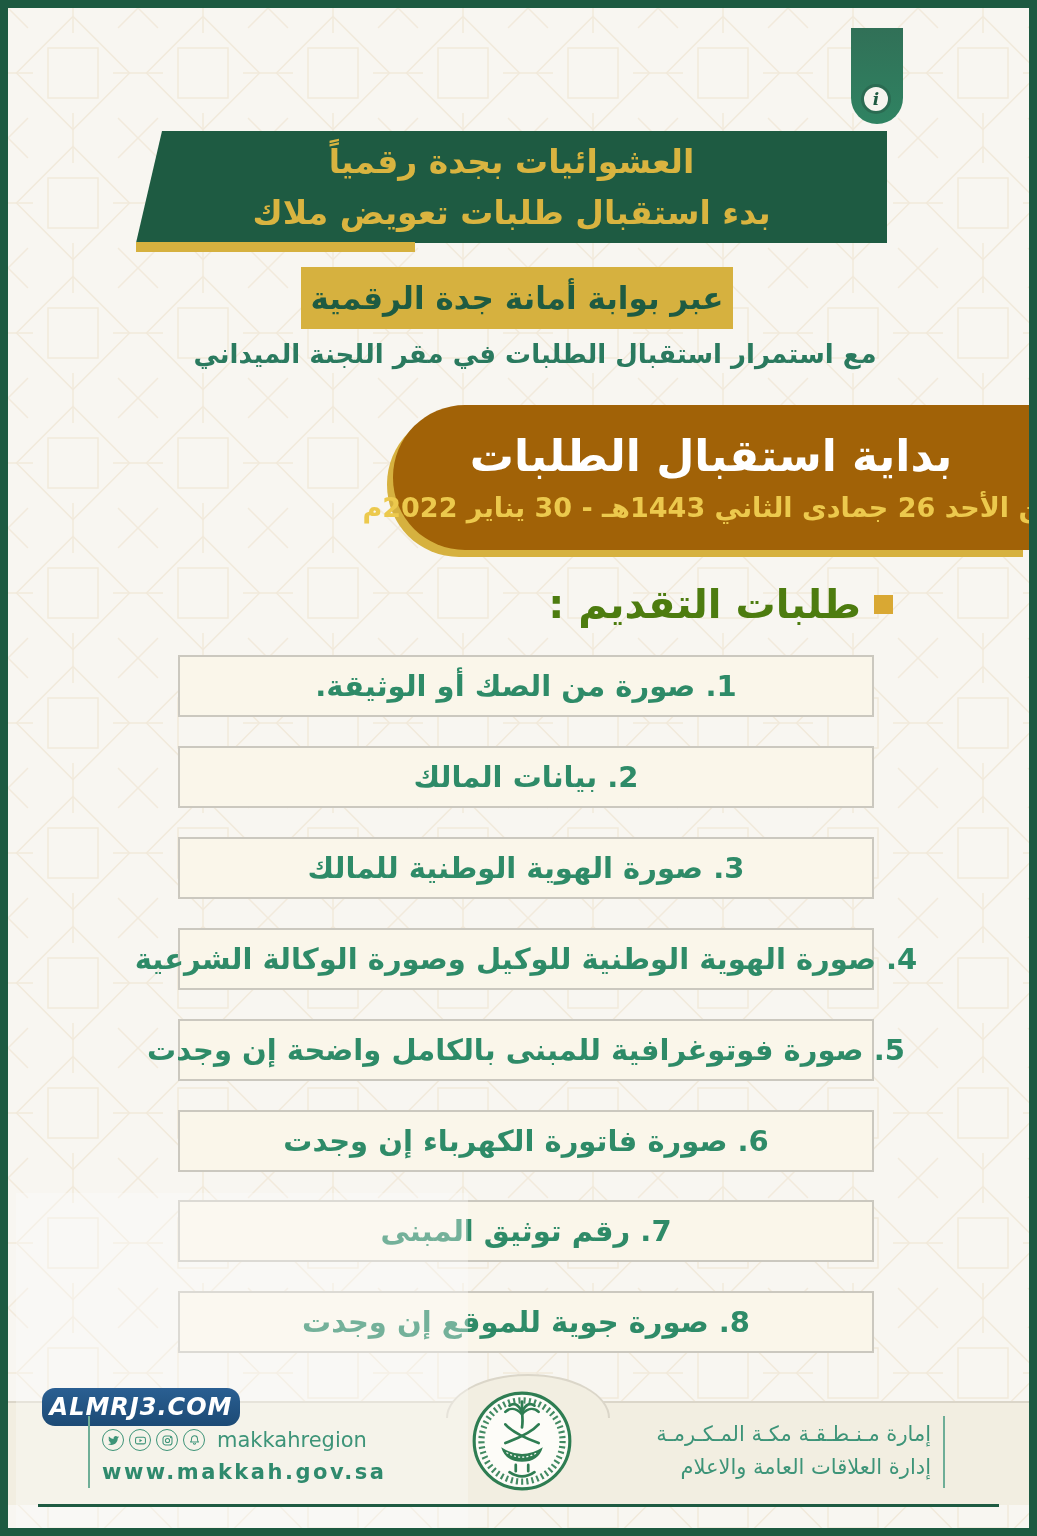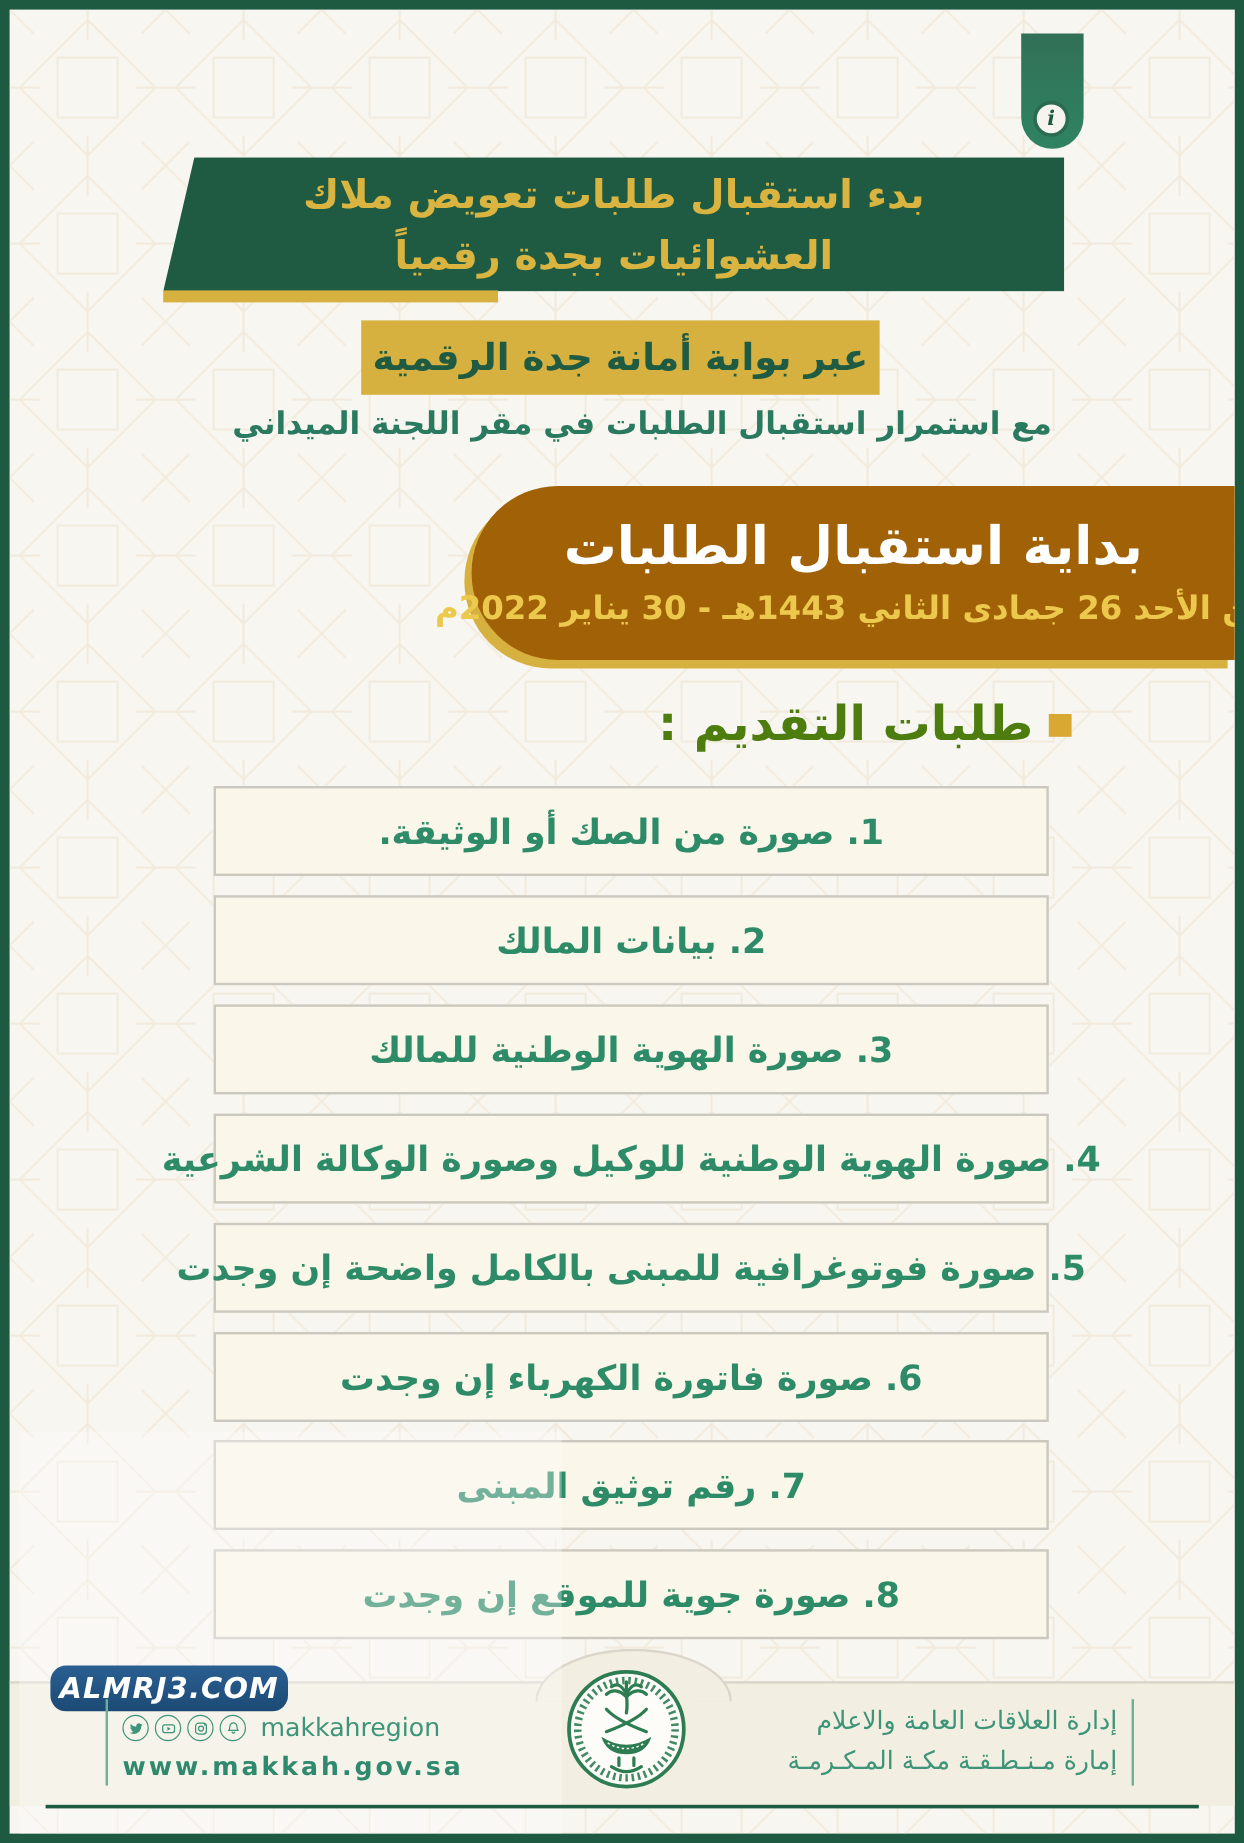--- a/index.html
+++ b/index.html
@@ -39,21 +39,21 @@
     border-radius:72px 0 0 72px;box-shadow:-6px 7px 0 0 #d6b13f;z-index:2;
     display:flex;flex-direction:column;align-items:center;justify-content:center;direction:rtl;}
   .period-title{color:#ffffff;font-weight:bold;font-size:44px;line-height:1.1;white-space:nowrap;}
   .period-date{margin-top:12px;color:#ecc94d;font-weight:bold;font-size:27px;white-space:nowrap;}
   
   .req-heading{right:136px;top:576px;display:flex;flex-direction:row;direction:rtl;
     align-items:center;gap:13px;z-index:2;}
   .req-bullet{width:19px;height:19px;background:#d9a833;}
   .req-label{color:#4d7c0f;font-weight:bold;font-size:40px;line-height:1;white-space:nowrap;}
   
-  .item{left:170px;width:696px;height:75px;background:#faf6ea;border:2px solid #cbc8bf;
+  .item{left:170px;width:696px;height:62px;background:#faf6ea;border:2px solid #cbc8bf;
     box-sizing:border-box;display:flex;align-items:center;justify-content:center;z-index:2;}
   .item span{direction:rtl;color:#2e8b68;font-weight:bold;font-size:29px;white-space:nowrap;}
   .i1{top:647px}.i2{top:738px}.i3{top:829px}.i4{top:920px}
   .i5{top:1011px}.i6{top:1102px}.i7{top:1192px}.i8{top:1283px}
   
   .overlay{left:8px;top:1185px;width:452px;height:343px;background:rgba(252,252,252,.34);
     z-index:4;pointer-events:none;}
   
   .footer-band{left:0;right:0;top:1393px;height:104px;background:#f2eee1;
     border-top:2px solid #dbd6c9;box-sizing:border-box;z-index:3;}
@@ -98,22 +98,22 @@
     <rect width="100%" height="100%" fill="url(#geo)" opacity="0.65"></rect>
   </svg>
 
   <div class="abs ribbon">
     <div class="info-circle">
       <span>i</span>
     </div>
   </div>
 
   <div class="abs main-banner">
+    <div>العشوائيات بجدة رقمياً</div>
     <div>بدء استقبال طلبات تعويض ملاك</div>
-    <div>العشوائيات بجدة رقمياً</div>
   </div>
   <div class="abs underline-accent"></div>
 
   <div class="abs portal-banner">
     <span>عبر بوابة أمانة جدة الرقمية</span>
   </div>
 
   <div class="abs tagline">
     <span>مع استمرار استقبال الطلبات في مقر اللجنة الميداني</span>
   </div>
@@ -208,19 +208,19 @@
           <path d="M7.5 2a3.4 3.4 0 0 0-3.4 3.4c0 3-1.2 3.8-1.2 3.8h9.2s-1.2-.8-1.2-3.8A3.4 3.4 0 0 0 7.5 2z" fill="none" stroke="#3d9478" stroke-width="1.2" stroke-linejoin="round"></path>
           <path d="M6.3 11a1.3 1.3 0 0 0 2.4 0" fill="none" stroke="#3d9478" stroke-width="1.2" stroke-linecap="round"></path>
         </svg>
     </span>
     <span class="handle">makkahregion</span>
   </div>
   <div class="abs website">www.makkah.gov.sa</div>
 
   <div class="abs v-divider dv-right"></div>
   <div class="abs org-block">
+    <div>إمارة مـنـطـقـة مكـة المـكـرمـة</div>
     <div>إدارة العلاقات العامة والاعلام</div>
-    <div>إمارة مـنـطـقـة مكـة المـكـرمـة</div>
   </div>
 
   <div class="abs footer-rule"></div>
 
 </div>
 
 </body></html>

